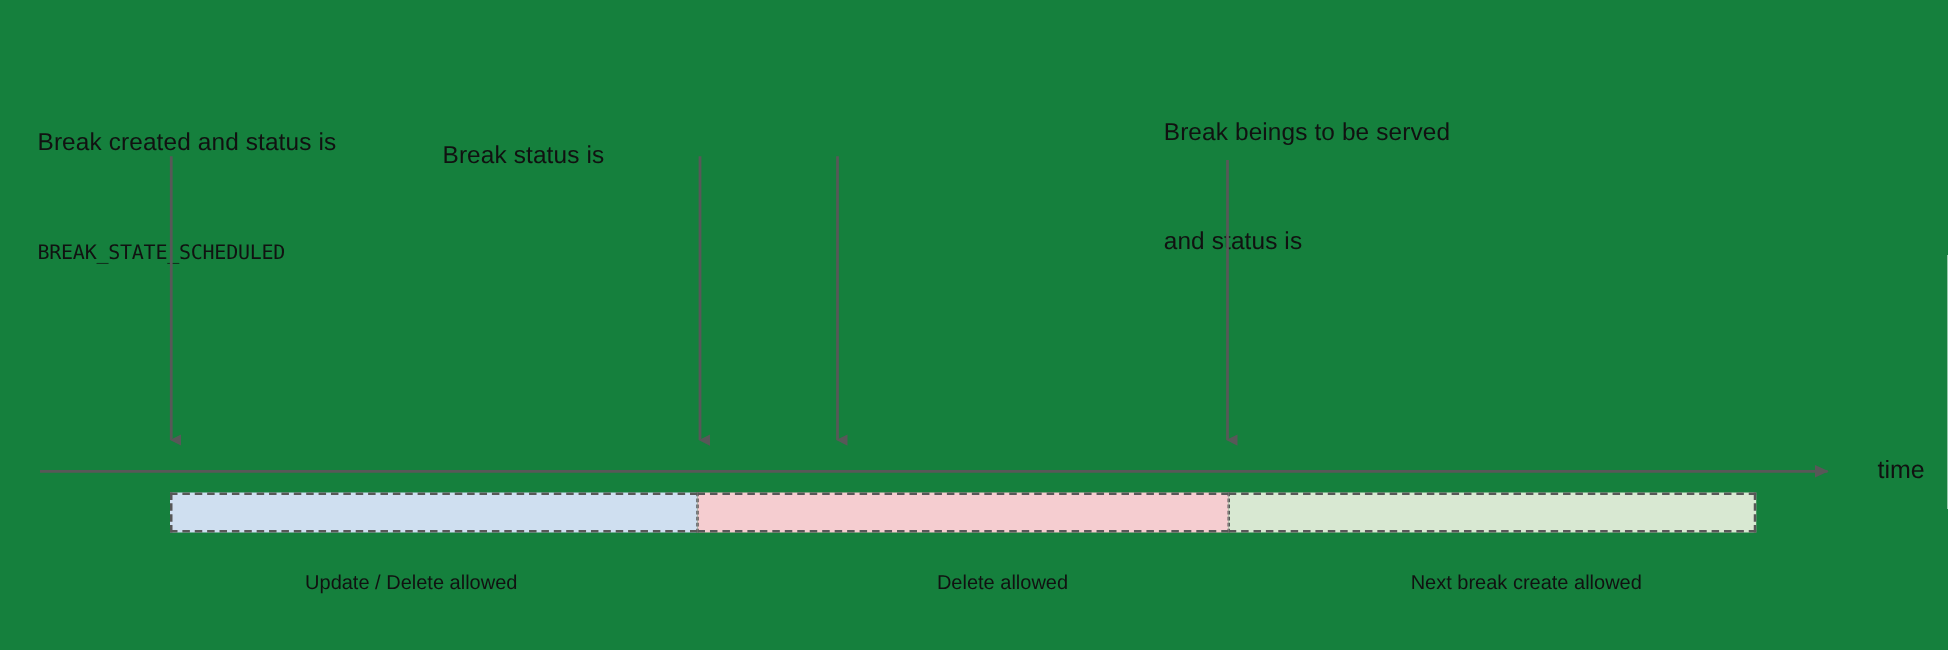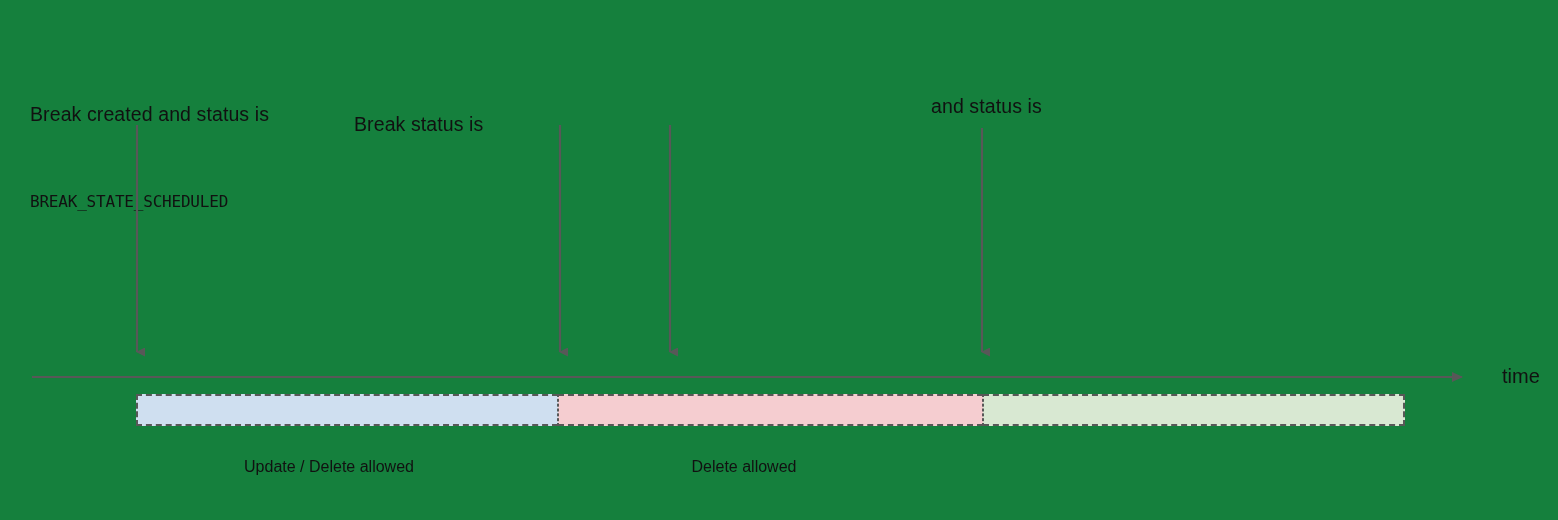--- a/index.html
+++ b/index.html
@@ -87,20 +87,21 @@
     <span class="ln">Break created and status is</span>
     <span class="ln mono">BREAK_STATE_SCHEDULED</span>
   </div>
 
   <div class="annotation" id="ann-2">
     <span class="ln">Break status is</span>
   </div>
 
 
   <div class="annotation" id="ann-4">
+    <span class="ln">Break beings to be served</span>
     <span class="ln">and status is</span>
   </div>
 
   <svg id="diagram-svg" viewBox="0 0 1558 520" xmlns="http://www.w3.org/2000/svg">
     <defs>
       <marker id="arrowhead-down" markerWidth="9" markerHeight="9" refX="4.5" refY="8" orient="auto" markerUnits="userSpaceOnUse">
         <path d="M0,0 L9,0 L4.5,9 Z" fill="#585858"></path>
       </marker>
       <marker id="arrowhead-right" markerWidth="11" markerHeight="10" refX="10" refY="5" orient="auto" markerUnits="userSpaceOnUse">
         <path d="M0,0 L11,5 L0,10 Z" fill="#585858"></path>
@@ -118,15 +119,16 @@
     <line x1="982" y1="128" x2="982" y2="352" stroke="#585858" stroke-width="2.2" marker-end="url(#arrowhead-down)"></line>
   </svg>
 
   <div id="time-label">time</div>
 
   <div class="phase-bar" id="bar-1" style="left:136px; width:422px; background:#cfdff0; border-right-width:1px;"></div>
   <div class="phase-bar" id="bar-2" style="left:558px; width:425px; background:#f5cdd0; border-left-width:1px; border-right-width:1px;"></div>
   <div class="phase-bar" id="bar-3" style="left:983px; width:422px; background:#d8e8d2; border-left-width:1px;"></div>
 
   <div class="caption" style="left:129px; width:400px;">Update / Delete allowed</div>
-  <div class="caption" style="left:544px; width:400px;text-align:center;">Delete allowed</div>
+  <div class="caption" style="left:602px; width:400px;text-align:center;">Delete allowed</div>
+  <div class="caption" style="left:1021px; width:400px;">Next break create allowed</div>
 
 </div>
 
 </body></html>

